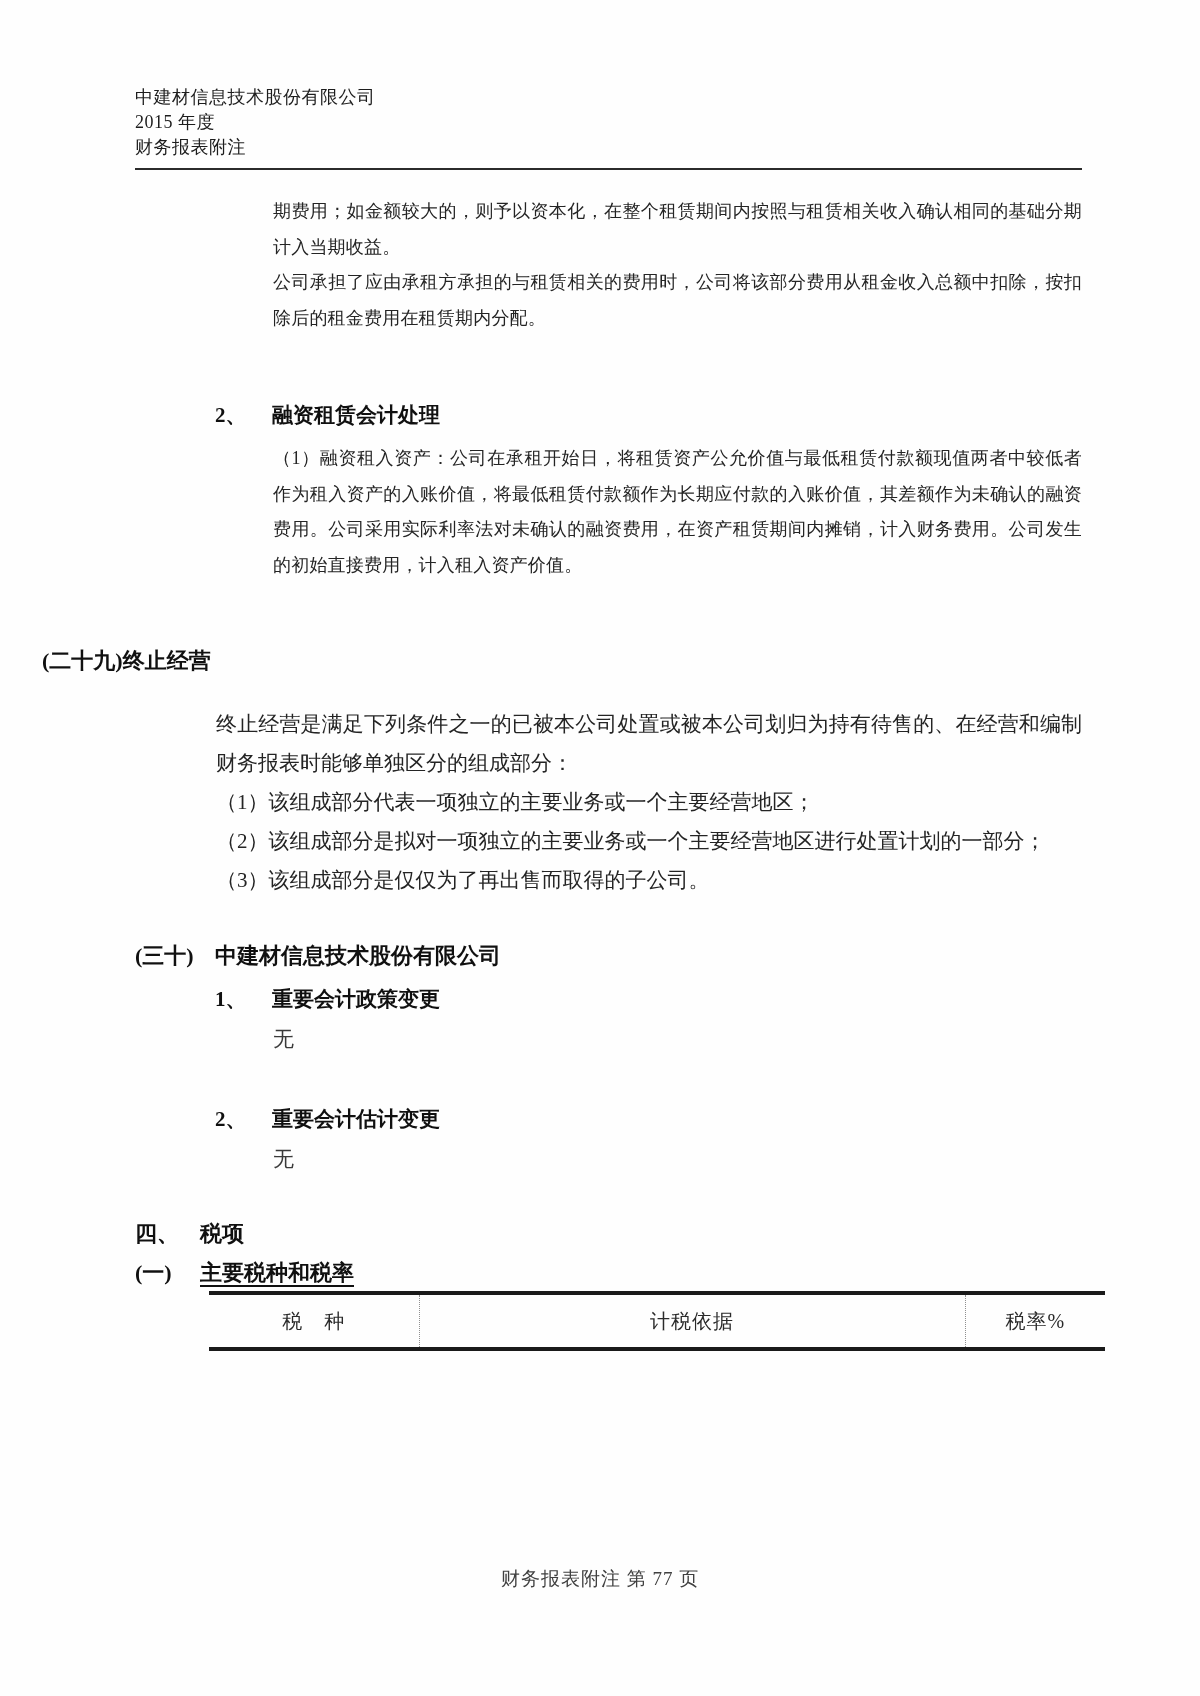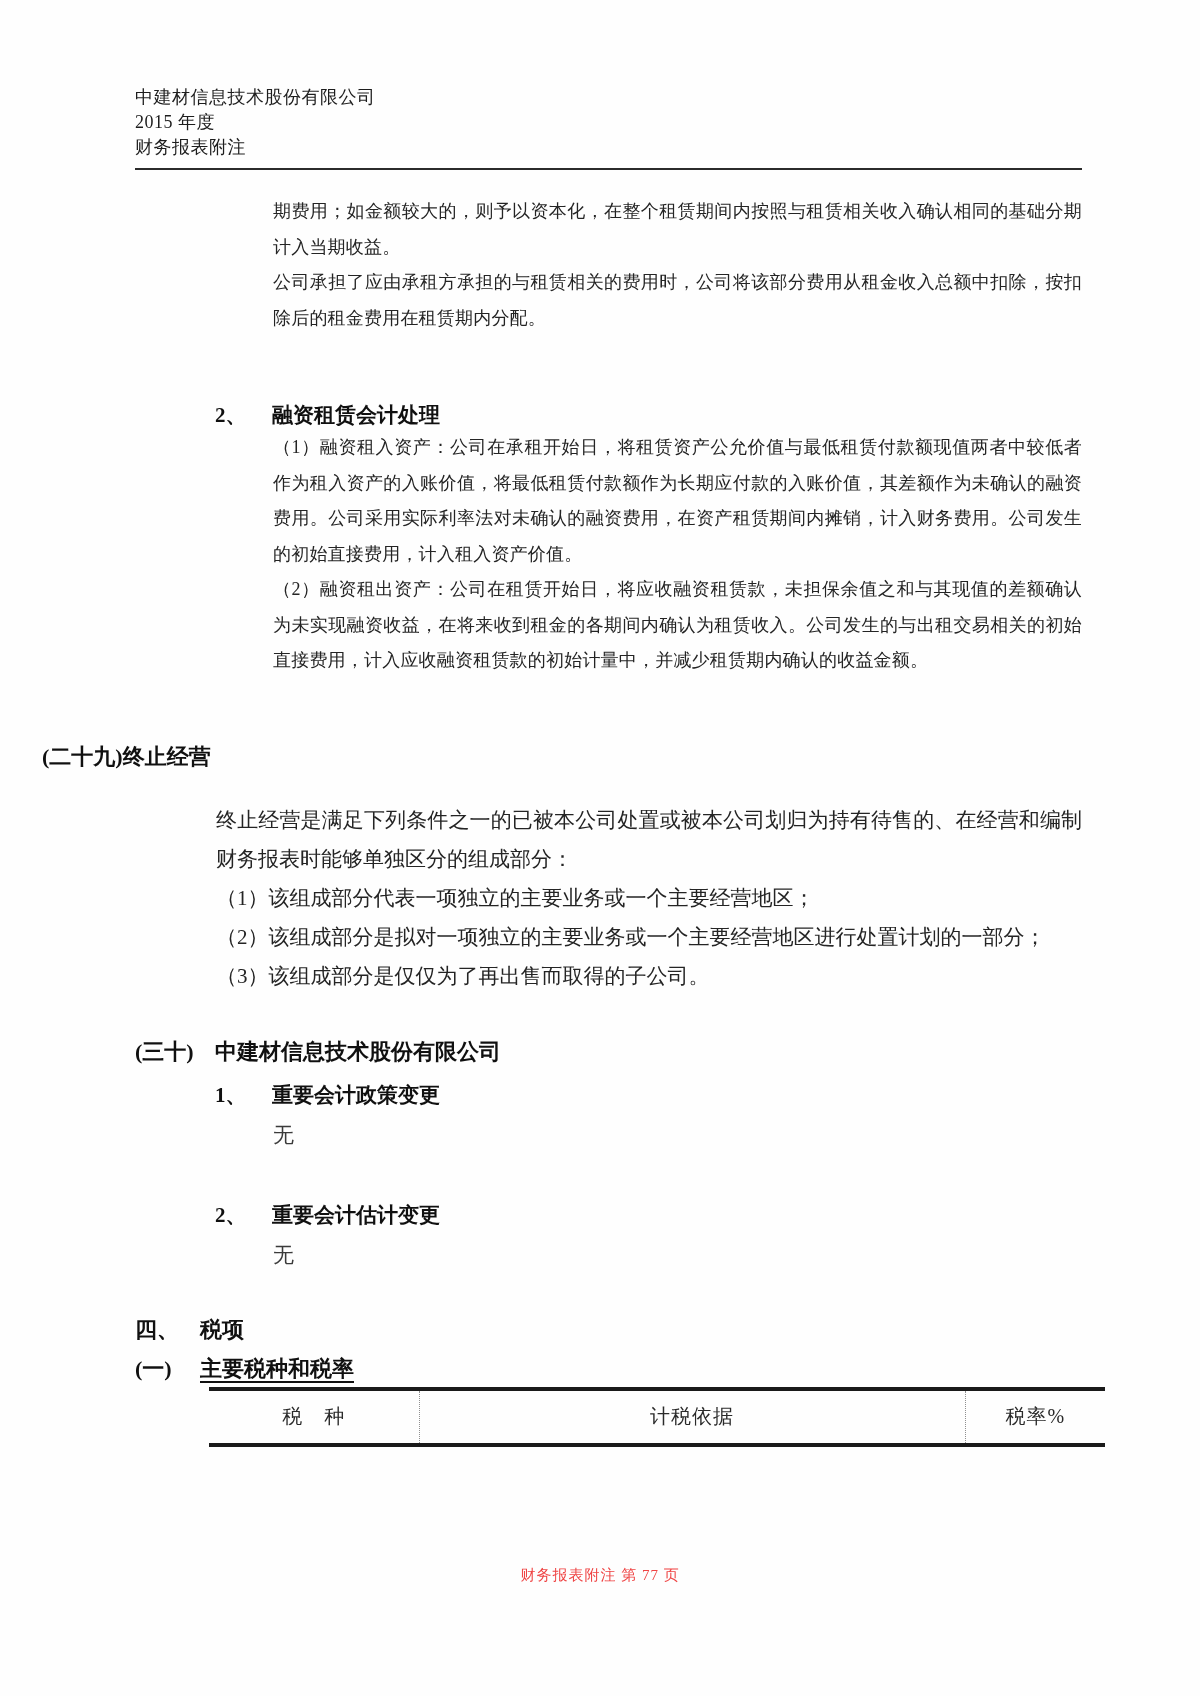--- a/index.html
+++ b/index.html
@@ -99,27 +99,27 @@
   .col-type  { width: 210px; }
   .col-basis { width: 546px; }
   .col-rate  { width: 140px; }
   
   .doc-footer {
     position: absolute;
     left: 0;
     top: 1566px;
     width: 100%;
     text-align: center;
-    font-size: 15px;
-    color: #ef4444;
+    font-size: 19px;
+    color: #404040;
     letter-spacing: 1px;
   }
   
   .mt-heading2   { margin-top: 64px; }
-  .mt-p-fin      { }
+  .mt-p-fin      { margin-top: 11px; }
   .mt-sec29      { margin-top: 62px; margin-left: 42px; }
   .mt-body29     { margin-top: 28px; }
   .mt-sec30      { margin-top: 40px; }
   .mt-sub1       { margin-top: 12px; }
   .mt-none1      { margin-top: 10px; }
   .mt-sub2       { margin-top: 50px; }
   .mt-none2      { margin-top: 10px; }
   .mt-tax        { margin-top: 44px; }
   .mt-taxsub     { margin-top: 7px; }
 </style>
@@ -138,21 +138,20 @@
     <p>期费用；如金额较大的，则予以资本化，在整个租赁期间内按照与租赁相关收入确认相同的基础分期计入当期收益。</p>
     <p>公司承担了应由承租方承担的与租赁相关的费用时，公司将该部分费用从租金收入总额中扣除，按扣除后的租金费用在租赁期内分配。</p>
   </div>
 
   <div class="sub-heading mt-heading2">
     <span class="num">2、</span>
     <span>融资租赁会计处理</span>
   </div>
   <div class="body-block mt-p-fin">
     <p>（1）融资租入资产：公司在承租开始日，将租赁资产公允价值与最低租赁付款额现值两者中较低者作为租入资产的入账价值，将最低租赁付款额作为长期应付款的入账价值，其差额作为未确认的融资费用。公司采用实际利率法对未确认的融资费用，在资产租赁期间内摊销，计入财务费用。公司发生的初始直接费用，计入租入资产价值。</p>
-    <p>（2）融资租出资产：公司在租赁开始日，将应收融资租赁款，未担保余值之和与其现值的差额确认为未实现融资收益，在将来收到租金的各期间内确认为租赁收入。公司发生的与出租交易相关的初始直接费用，计入应收融资租赁款的初始计量中，并减少租赁期内确认的收益金额。</p>
   </div>
 
   <div class="section-heading mt-sec29">
     <span class="label">(二十九)</span>
     <span>终止经营</span>
   </div>
   <div class="section-body mt-body29">
     <p>终止经营是满足下列条件之一的已被本公司处置或被本公司划归为持有待售的、在经营和编制财务报表时能够单独区分的组成部分：</p>
     <p>（1）该组成部分代表一项独立的主要业务或一个主要经营地区；</p>
     <p>（2）该组成部分是拟对一项独立的主要业务或一个主要经营地区进行处置计划的一部分；</p>

